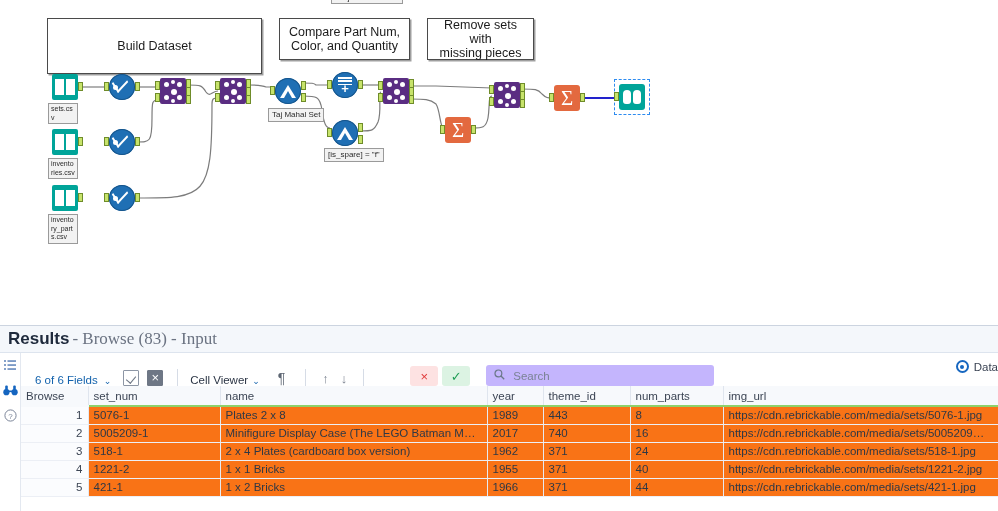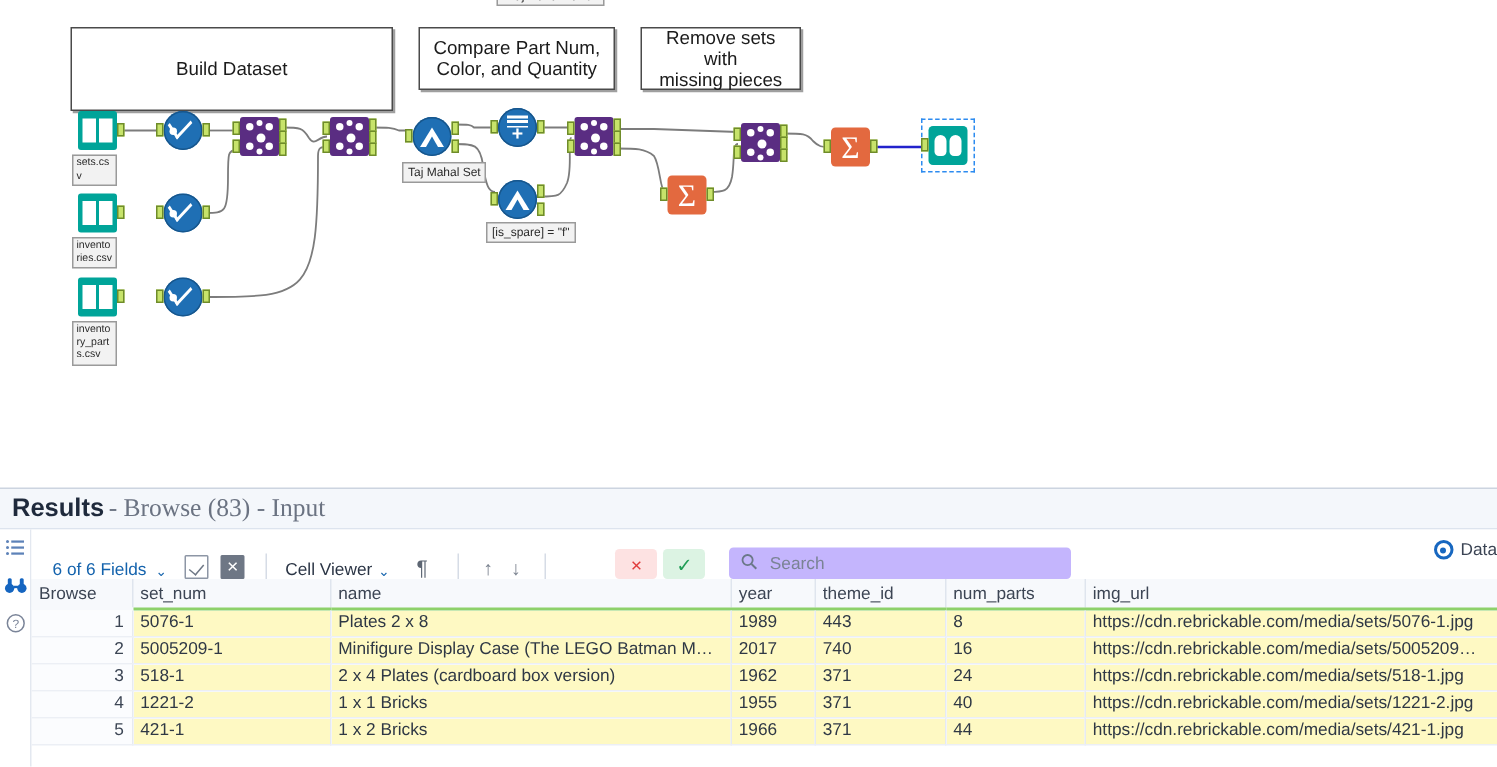--- a/index.html
+++ b/index.html
@@ -408,21 +408,21 @@
   table.rtable td {
     height: 18px;
     padding: 0 5px;
     border-right: 1px solid #e6eaf1;
     border-bottom: 1px solid #eceff5;
     color: #2f3845;
     white-space: nowrap;
     overflow: hidden;
     text-overflow: ellipsis;
     vertical-align: middle;
-    background: #fef9c3;
+    background: #f97316;
   }
   table.rtable td.c-record {
     text-align: right;
     color: #3c4554;
     background: #fbfcfe;
   }
   .cw-record   { width: 67px; }
   .cw-set_num  { width: 132px; }
   .cw-name     { width: 267px; }
   .cw-year     { width: 56px; }

